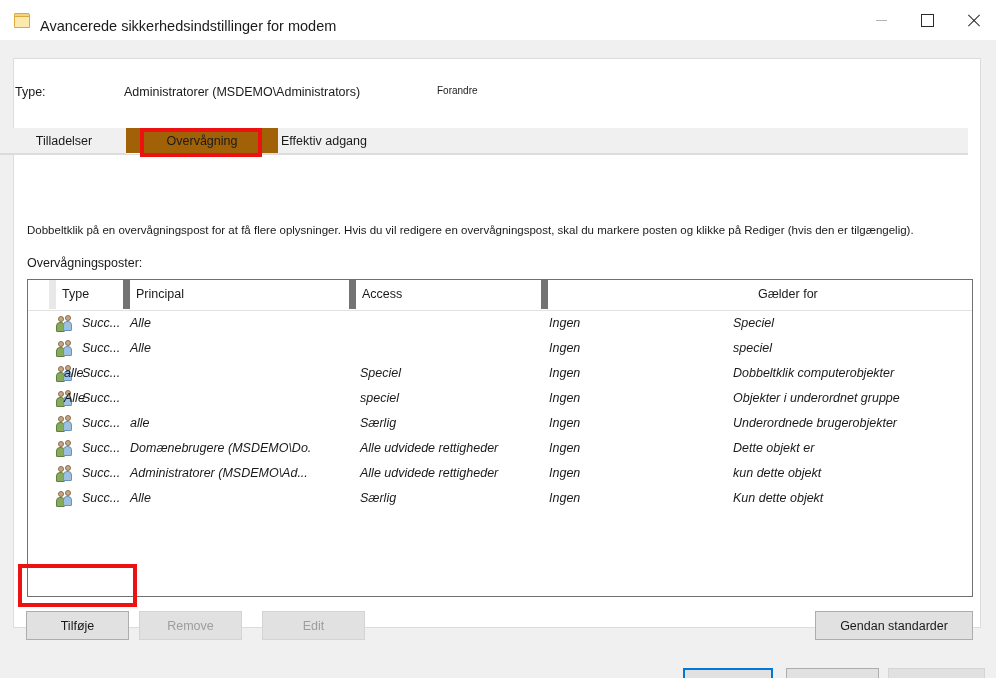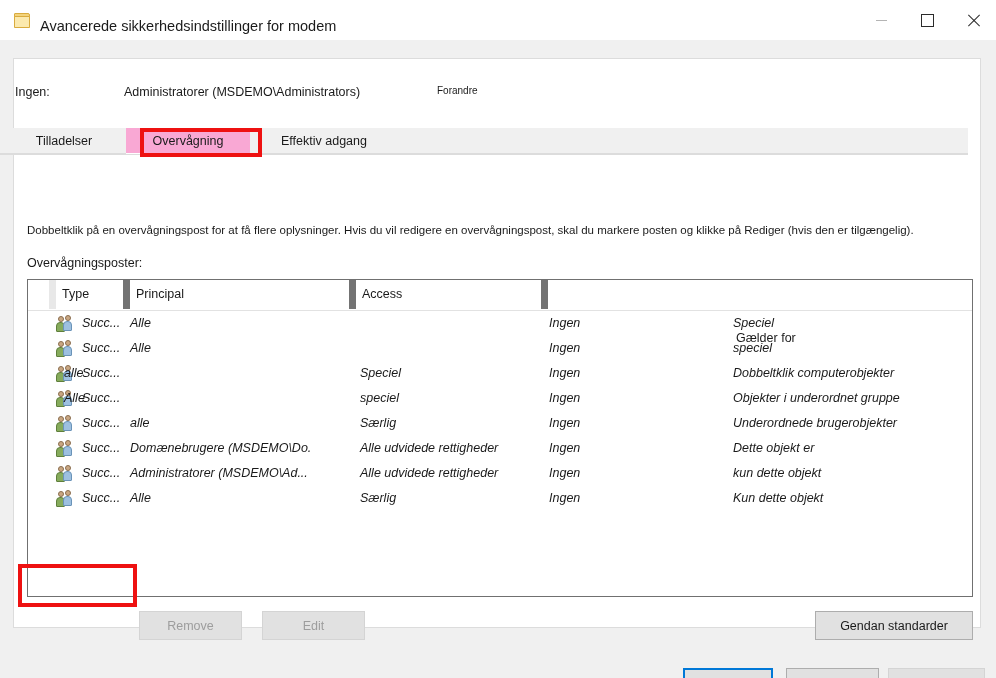--- a/index.html
+++ b/index.html
@@ -150,21 +150,21 @@
     height: 26px;
     line-height: 26px;
     font-size: 12.5px;
     color: #1a1a1a;
     text-align: center;
     box-sizing: border-box;
     white-space: nowrap;
     cursor: default;
   }
   .tab.tab0 { left: 6px;   width: 116px; }
-  .tab.tab1 { left: 126px; width: 124px; background: #f9a8d4; }
+  .tab.tab1 { left: 126px; width: 152px; background: #a16207; }
   .tab.tab2 { left: 260px; width: 128px; }
 
   .tabstrip-underline {
     position: absolute;
     left: 0; top: 113px;
     width: 968px; height: 1px;
     background: #dcdcdc;
   }
   .tabstrip-underline .gap {
     position: absolute;
@@ -226,21 +226,21 @@
     box-sizing: border-box;
     white-space: nowrap;
     border-right: 7px solid #737373;
     cursor: pointer;
   }
   .lv-th.c0 { left: 0px;   width: 28px;  border-right-color: #e8e8e8; padding-left: 0; }
   .lv-th.c1 { left: 28px;  width: 74px;  }
   .lv-th.c2 { left: 102px; width: 226px; }
   .lv-th.c3 { left: 328px; width: 192px; }
   .lv-th.c4 { left: 520px; width: 182px; }
-  .lv-th.c5 { left: 702px; width: 242px; border-right: none; margin-top: 44px; }
+  .lv-th.c5 { left: 724px; width: 242px; border-right: none; }
 
   .lv-body { position: relative; font-style: italic; }
   .lv-row {
     position: relative;
     height: 25px;
   }
   .lv-cell {
     position: absolute;
     top: 0;
     height: 25px;
@@ -338,21 +338,21 @@
     <div class="win-btn close">
       <div class="glyph-close"></div>
     </div>
   </div>
 </div>
 
 <div class="window-body">
   <div class="panel"></div>
 
   <div class="owner-row">
-    <div class="owner-label">Ingen:</div>
+    <div class="owner-label">Type:</div>
     <div class="owner-value">Administratorer (MSDEMO\Administrators)</div>
     <div class="owner-change">Forandre</div>
   </div>
 
   <div class="tabstrip">
     <div class="tab tab0">Tilladelser</div>
     <div class="tab tab1">Overvågning</div>
     <div class="tab tab2">Effektiv adgang</div>
   </div>
   <div class="tabstrip-underline">
@@ -505,20 +505,21 @@
           </div>
           <div class="lv-cell cell-type">Succ...</div>
           <div class="lv-cell cell-principal">Alle</div>
           <div class="lv-cell cell-access">Særlig</div>
           <div class="lv-cell cell-inherited">Ingen</div>
           <div class="lv-cell cell-applies">Kun dette objekt</div>
         </div>
       </div>
   </div>
 
+  <button class="btn" id="btn-add">Tilføje</button>
   <button class="btn disabled" id="btn-remove">Remove</button>
   <button class="btn disabled" id="btn-edit">Edit</button>
   <button class="btn" id="btn-restore">Gendan standarder</button>
 
   <button class="btn default-focus" id="btn-ok">OK</button>
   <button class="btn" id="btn-cancel">Cancel</button>
   <button class="btn disabled" id="btn-apply">Apply</button>
 </div>
 
 <div class="redbox" id="redbox-tab"></div>

